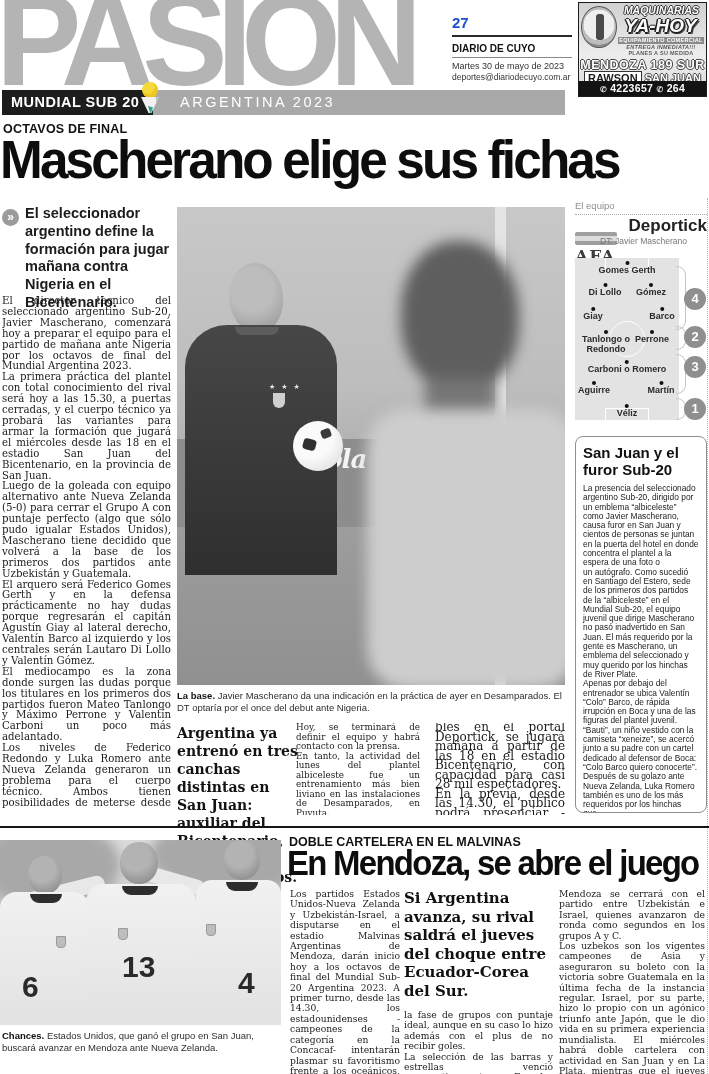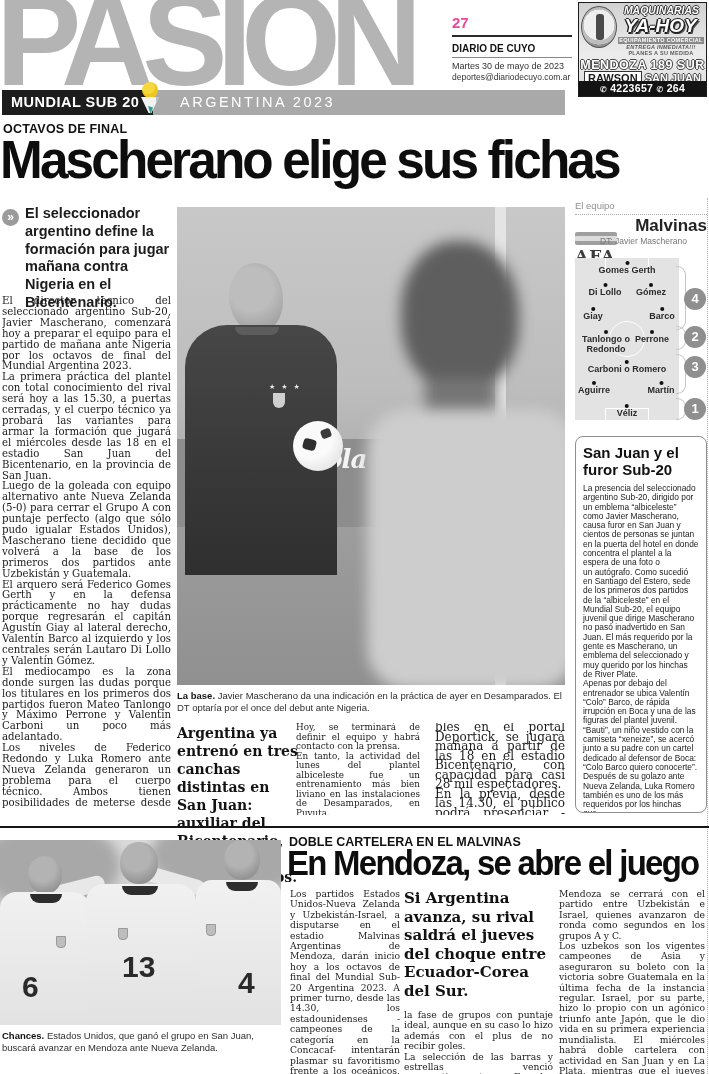--- a/index.html
+++ b/index.html
@@ -11,21 +11,21 @@
   }
   .edge-dots { position:absolute; right:1px; top:198px; bottom:0; width:0; border-right:1px dotted #b5b5b5; }
 
   
   .masthead {
     position:absolute; left:-4px; top:-27px; width:450px;
     font:bold 128px/130px "Liberation Sans", sans-serif;
     letter-spacing:-11px; color:#b4b4b4; transform:scaleY(1.03); transform-origin:top left;
   }
   .issue-info { position:absolute; left:452px; top:14px; width:120px; }
-  .pagenum { font:bold 15px/18px "Liberation Sans", sans-serif; color:#ec4899; border-bottom:2px solid #2a2a2a; padding-bottom:3px; }
+  .pagenum { font:bold 15px/18px "Liberation Sans", sans-serif; color:#1d4ed8; border-bottom:2px solid #2a2a2a; padding-bottom:3px; }
   .paper-name { font:bold 10px/13px "Liberation Sans", sans-serif; color:#111; margin-top:5px; border-bottom:1px solid #888; padding-bottom:2px; }
   .issue-date { font:9px/12px "Liberation Sans", sans-serif; color:#333; margin-top:2px; }
   .issue-email { font:8.5px/11px "Liberation Sans", sans-serif; color:#333; }
 
   
   .ad { position:absolute; left:578px; top:2px; width:129px; height:95px; border:1px solid #1c1c1c;
         background:linear-gradient(180deg,#d2d2d2,#ececec 55%,#dcdcdc); overflow:hidden; }
   .ad-seal { position:absolute; left:2px; top:3px; width:36px; height:42px; border-radius:50%;
              background:radial-gradient(circle at 50% 45%, #efefef 0 55%, #bdbdbd 56% 70%, #8f8f8f 71%);
              border:1px solid #555; }
@@ -244,21 +244,21 @@
   <div class="bodytext colC">
     <p>bles en el portal Deportick, se jugará mañana a partir de las 18 en el estadio Bicentenario, con capacidad para casi 28 mil espectadores.</p>
     <p>En la previa, desde las 14.30, el público podrá presenciar -con el mismo ticket-, otro partido de octavos de final: Colombia-Eslovaquia.</p>
   </div>
 
   <div class="team-label">El equipo</div>
   <div class="afa-logo">
     <div class="afa-stripes"></div>
     <div class="afa-text">AFA</div>
   </div>
-  <div class="team-country">Malvinas</div>
+  <div class="team-country">Deportick</div>
   <div class="team-dt">DT: Javier Mascherano</div>
 
   <div class="pitch">
     <div class="pitch-line box-top"></div>
     <div class="pitch-line box-bot"></div>
     <div class="pitch-line center-circle"></div>
     <div class="player" style="left:52px;top:3px;"><span class="pdot"></span><span>Gomes Gerth</span></div>
     <div class="player" style="left:30px;top:25px;"><span class="pdot"></span><span>Di Lollo</span></div>
     <div class="player" style="left:76px;top:25px;"><span class="pdot"></span><span>Gómez</span></div>
     <div class="player" style="left:18px;top:49px;"><span class="pdot"></span><span>Giay</span></div>

